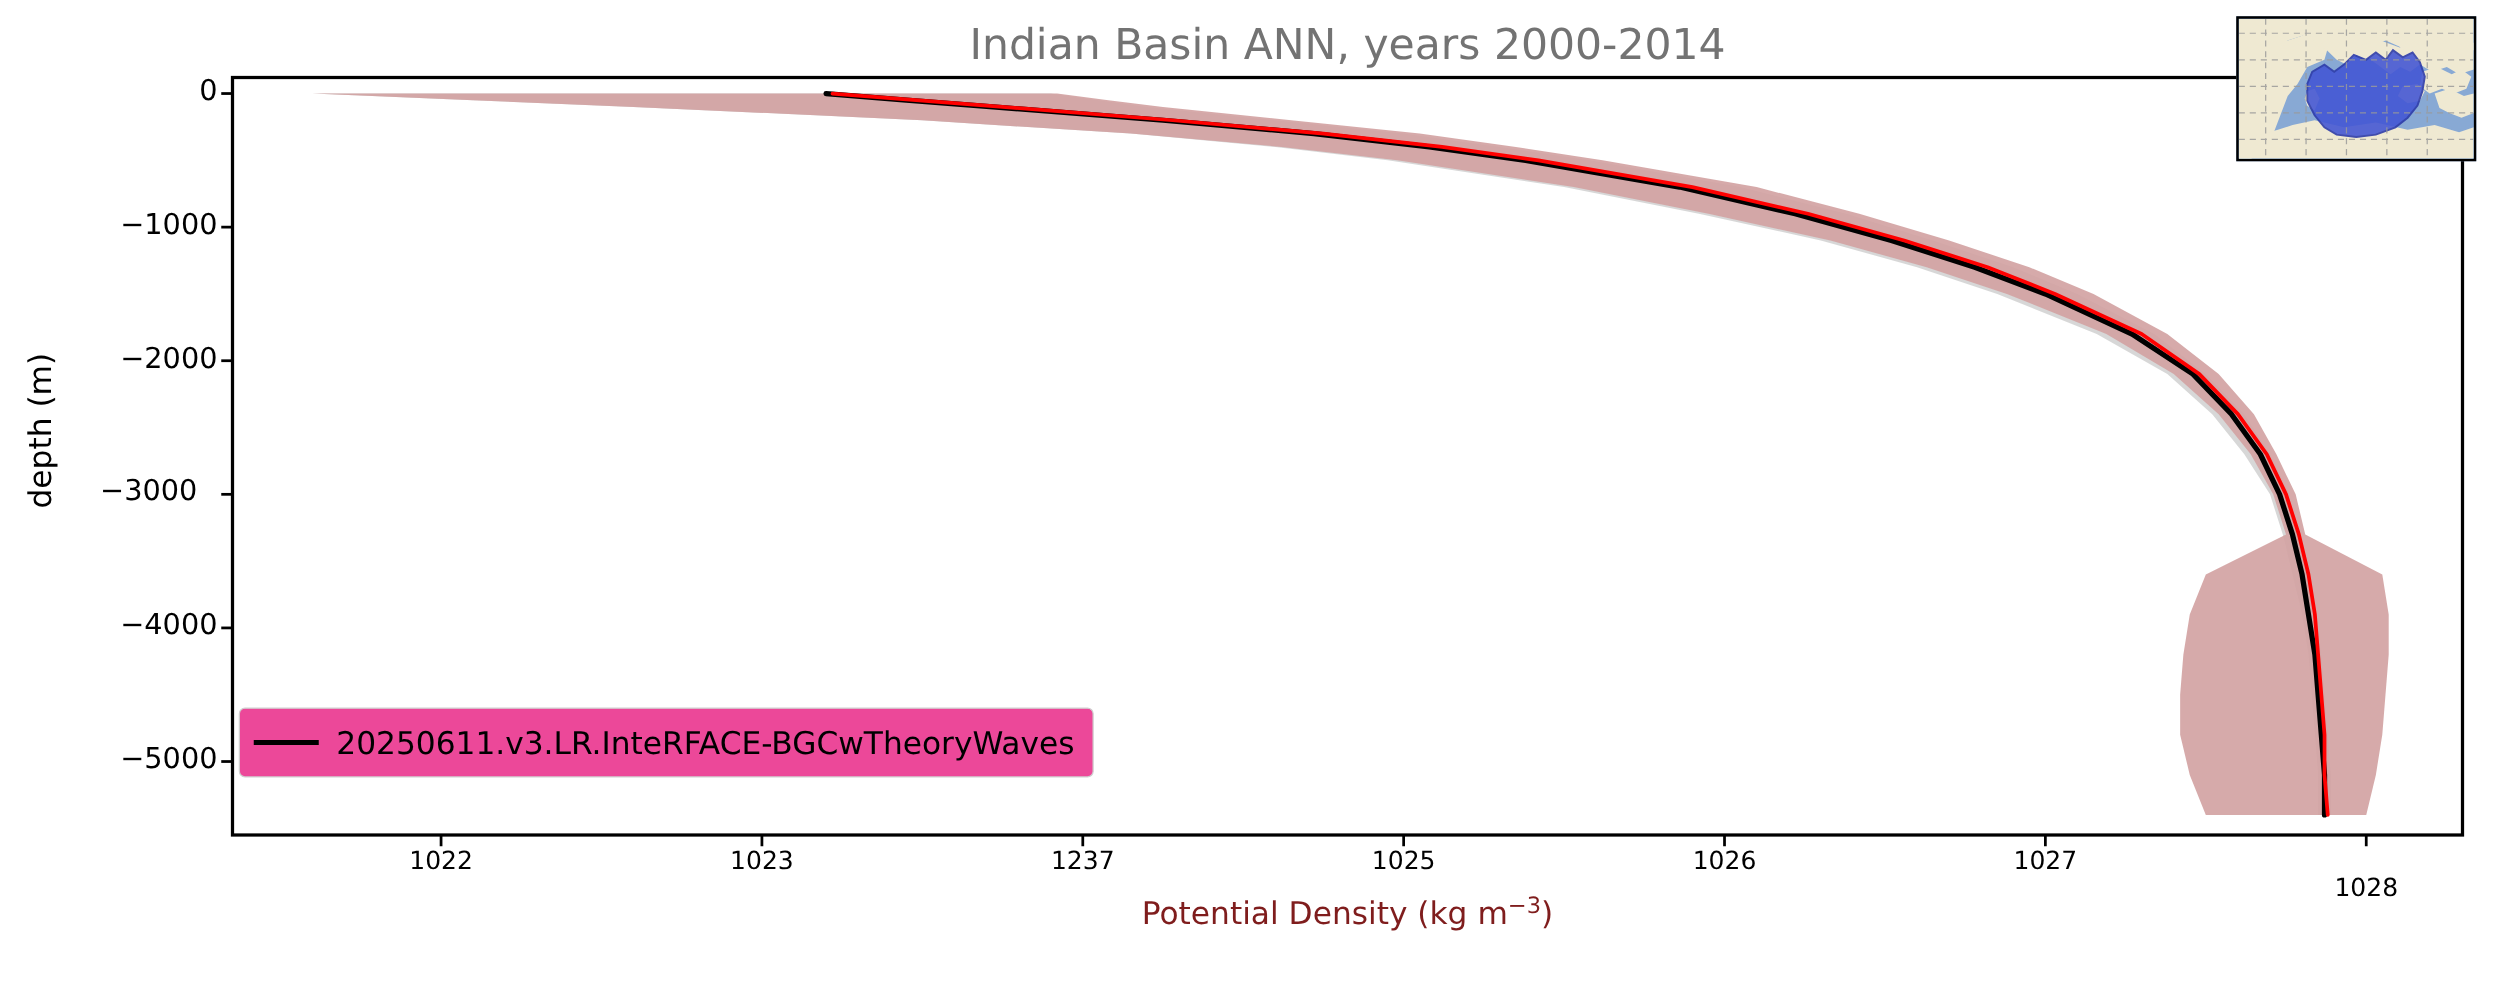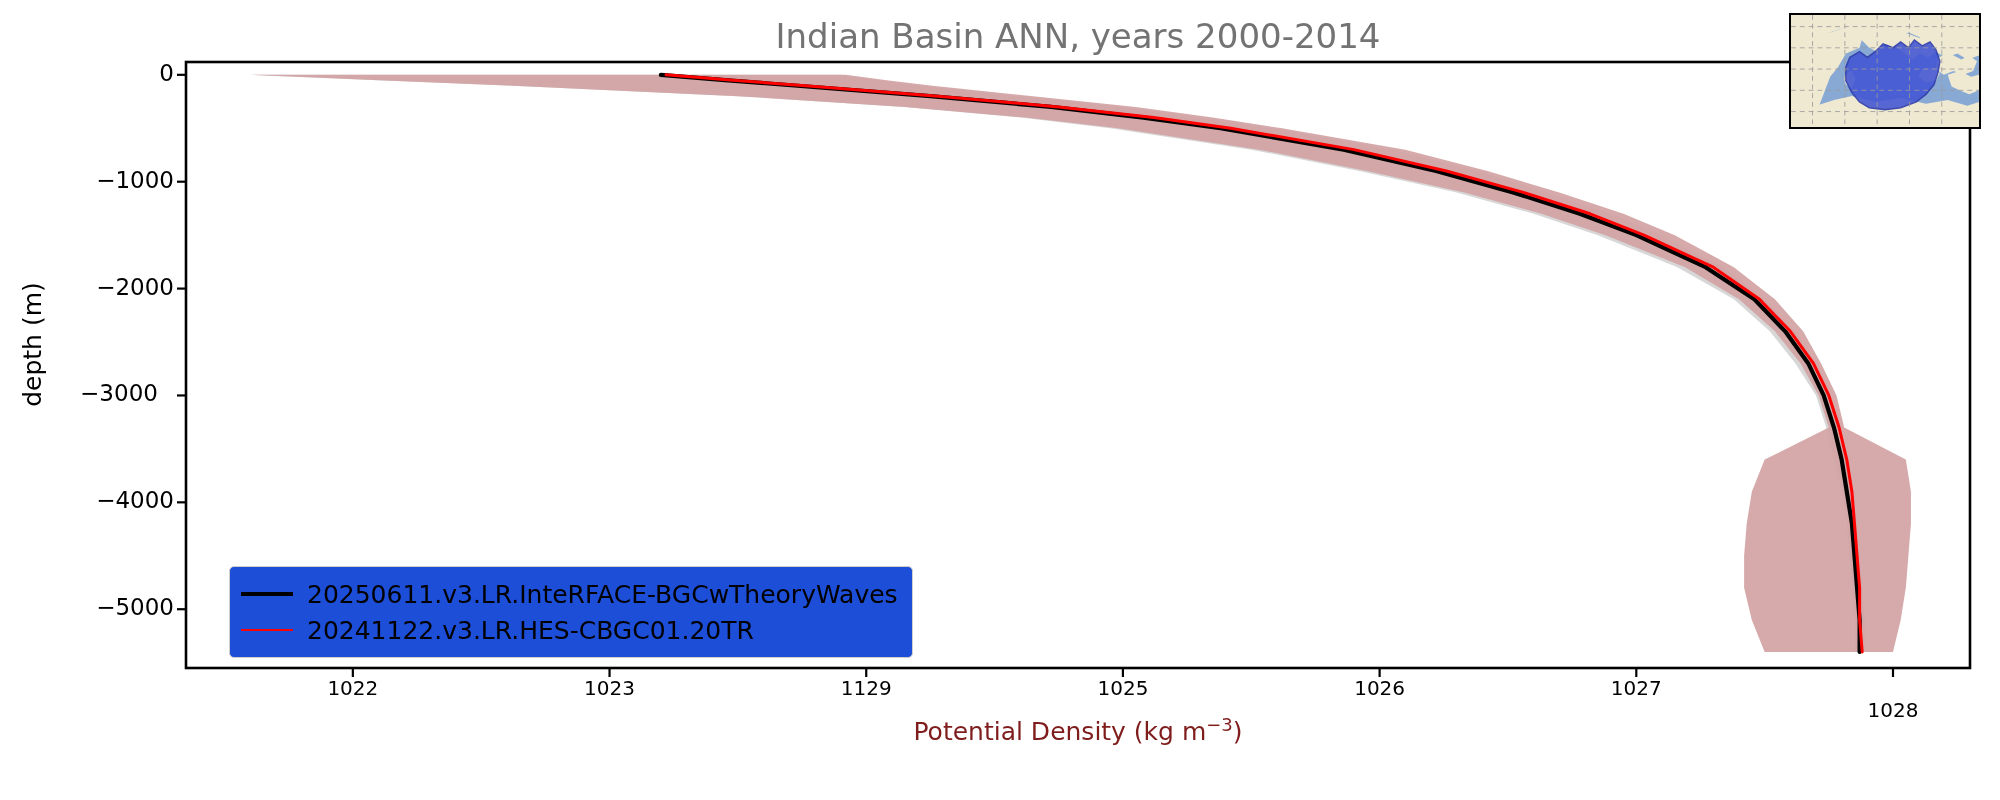--- a/index.html
+++ b/index.html
@@ -31,23 +31,22 @@
   }
   .tick-label-x{
     position:absolute;top:676px;width:160px;text-align:center;
     font-size:20px;color:#000;
   }
   #y-ticks-layer{position:absolute;left:62px;top:0;width:112px;height:800px;}
 
   
   #legend{
     position:absolute;left:191px;top:566px;
-    background:#1d4ed8;border:1.2px solid #cfcfcf;border-radius:5px;
+    background:#ec4899;border:1.2px solid #cfcfcf;border-radius:5px;
     padding:9px 14px 9px 11px;
-    margin-left:38px;
   }
   .legend-row{display:flex;align-items:center;height:36px;}
   .legend-swatch{width:52px;height:0;margin-right:14px;flex:0 0 52px;}
   .legend-swatch.black{border-top:4.6px solid #000000;}
   .legend-swatch.red{border-top:2.6px solid #ff0000;}
   .legend-text{font-size:25px;color:#000;white-space:nowrap;}
 
   
   #inset-map{
     position:absolute;left:1789px;top:13px;width:192px;height:116px;
@@ -102,24 +101,20 @@
 
   <div id="y-axis-label">depth (m)</div>
 
   <div id="x-axis-label"><span>Potential Density (kg m</span><sup>−3</sup><span>)</span></div>
 
   <div id="legend">
     <div class="legend-row">
       <span class="legend-swatch black"></span>
       <span class="legend-text">20250611.v3.LR.InteRFACE-BGCwTheoryWaves</span>
     </div>
-    <div class="legend-row">
-      <span class="legend-swatch red"></span>
-      <span class="legend-text">20241122.v3.LR.HES-CBGC01.20TR</span>
-    </div>
   </div>
 
   <div id="inset-map">
     <svg viewBox="0 0 192 116" preserveAspectRatio="none">
       <rect x="0" y="0" width="192" height="116" fill="#88a9d4"></rect>
       <g fill="#efe9d2">
         <path d="M0,0 L192,0 L192,26 L178,24 L168,28 L150,20 L138,26 L120,18 L104,24 L86,16 L70,22 L52,14 L34,20 L16,12 L0,18 Z"></path>
         <path d="M0,14 L22,10 L40,18 L58,12 L74,20 L70,34 L56,40 L48,54 L40,64 L34,80 L28,96 L22,110 L10,116 L0,116 Z"></path>
         <path d="M58,14 L78,8 L96,14 L110,8 L118,16 L112,28 L104,34 L96,30 L88,38 L80,34 L72,26 L64,22 Z"></path>
         <path d="M96,22 L116,18 L132,24 L142,20 L152,28 L148,38 L140,44 L132,40 L124,46 L116,40 L108,34 L100,28 Z"></path>
@@ -143,18 +138,18 @@
         <line x1="55" y1="0" x2="55" y2="116"></line>
         <line x1="88" y1="0" x2="88" y2="116"></line>
         <line x1="121" y1="0" x2="121" y2="116"></line>
         <line x1="154" y1="0" x2="154" y2="116"></line>
       </g>
     </svg>
   </div>
 
 <div class="tick-label-x" style="left: 272.849px;">1022</div>
     <div class="tick-label-x" style="left: 529.54px;">1023</div>
-    <div class="tick-label-x" style="left: 786.23px;">1129</div>
+    <div class="tick-label-x" style="left: 786.23px;">1237</div>
     <div class="tick-label-x" style="left: 1042.92px;">1025</div>
     <div class="tick-label-x" style="left: 1299.61px;">1026</div>
     <div class="tick-label-x" style="left: 1556.3px;">1027</div>
     <div class="tick-label-x" style="left: 1812.99px; margin-top: 22px;">1028</div>
   </div>
 
 </body></html>

